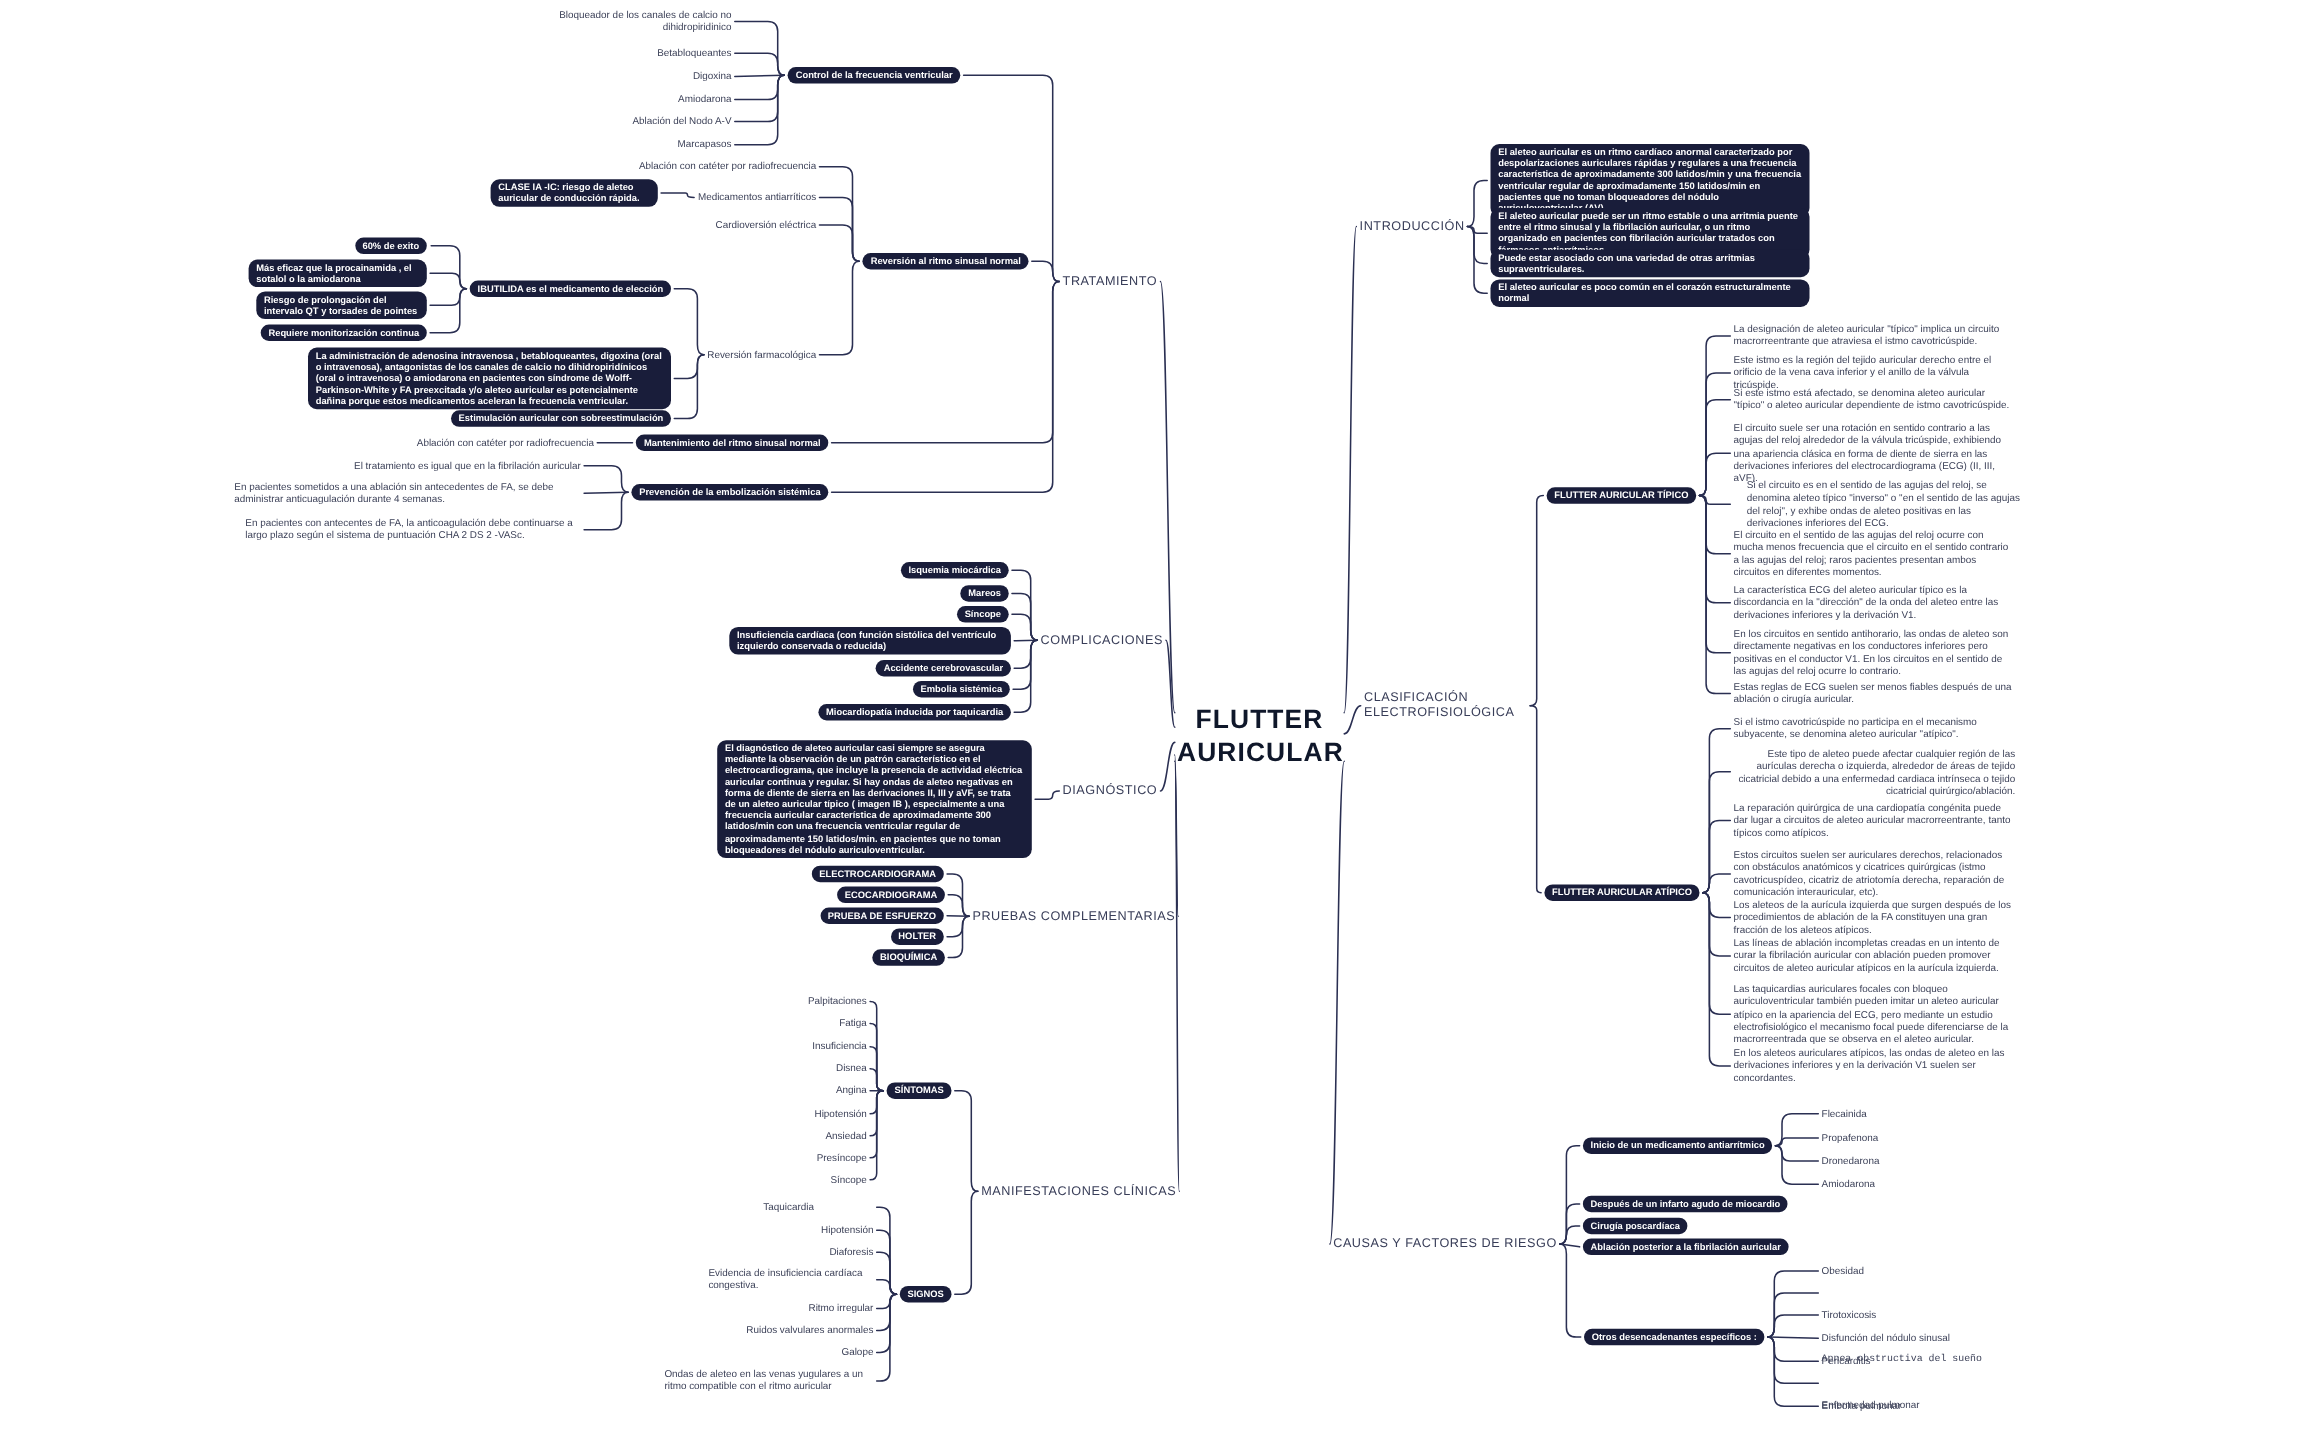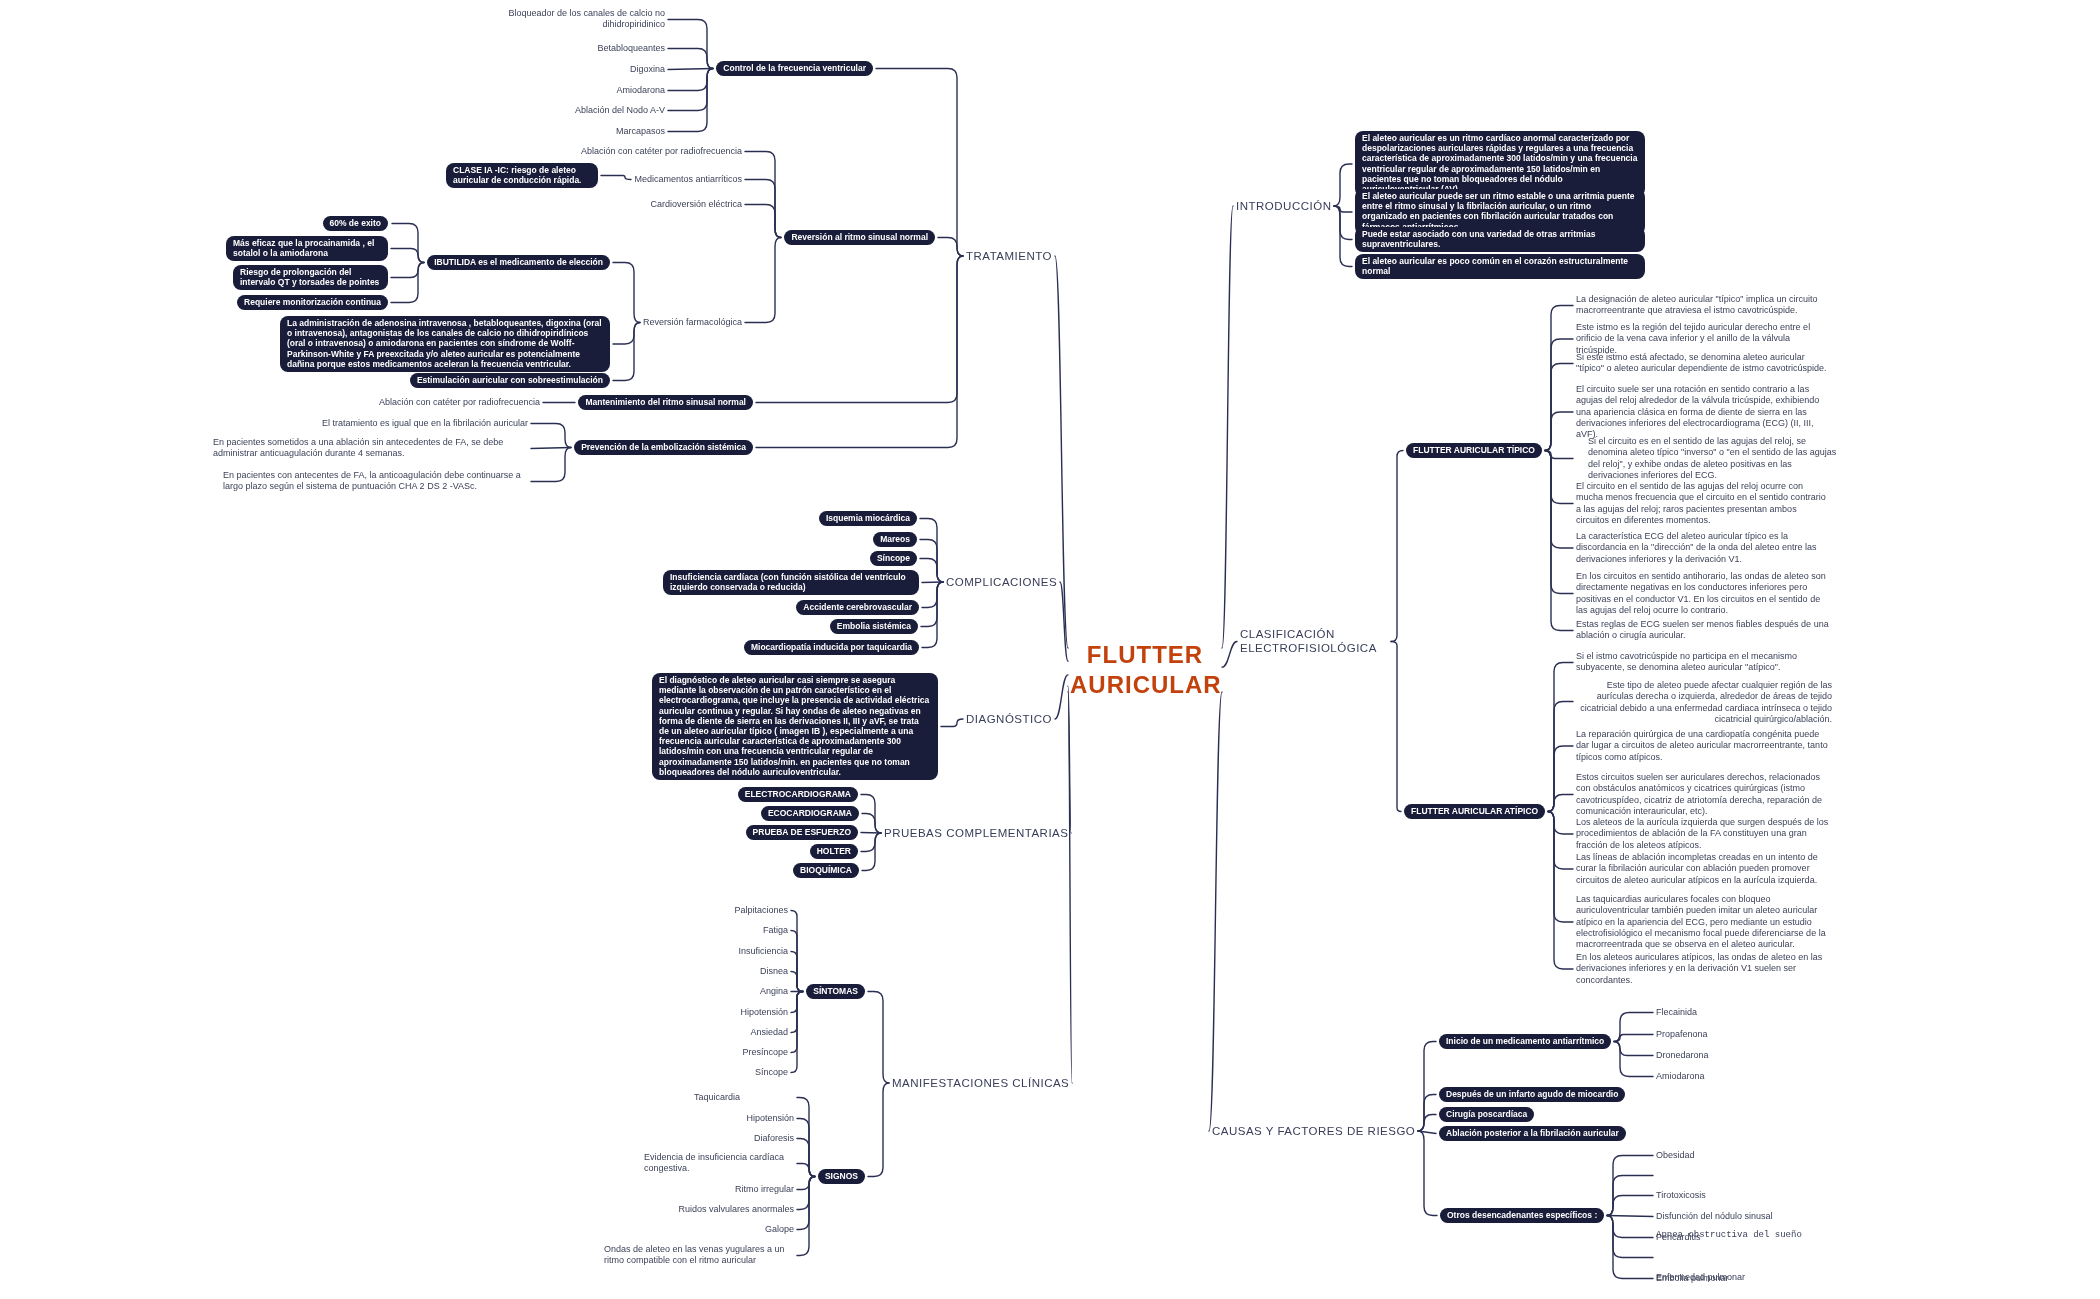--- a/index.html
+++ b/index.html
@@ -18,21 +18,21 @@
   }
   .node.text{
     color:#3d4259;font-size:9px;line-height:1.25;
   }
   .node.branch{
     color:#383d58;font-size:11.5px;letter-spacing:0.5px;line-height:1.25;
     white-space:nowrap;
   }
   .node.branch.wrap{white-space:normal;}
   .node.center{
-    color:#c2410c;font-size:24px;font-weight:700;letter-spacing:1px;
+    color:#0f172a;font-size:24px;font-weight:700;letter-spacing:1px;
     line-height:1.25;text-align:center;
   }
 </style>
 </head>
 <body>
 
 <div id="stage" style="width: 2100px; height: 1299px;">
   <svg id="edges" xmlns="http://www.w3.org/2000/svg" width="2100" height="1299">
       <path d="M 1055 256 C 1061.5 256 1061.5 648 1068 648" fill="none" stroke="#2a2f52" stroke-width="1.4" stroke-linecap="round"></path>
       <path d="M 1060 582 C 1064 582 1064 661.2 1068 661.2" fill="none" stroke="#2a2f52" stroke-width="1.4" stroke-linecap="round"></path>

